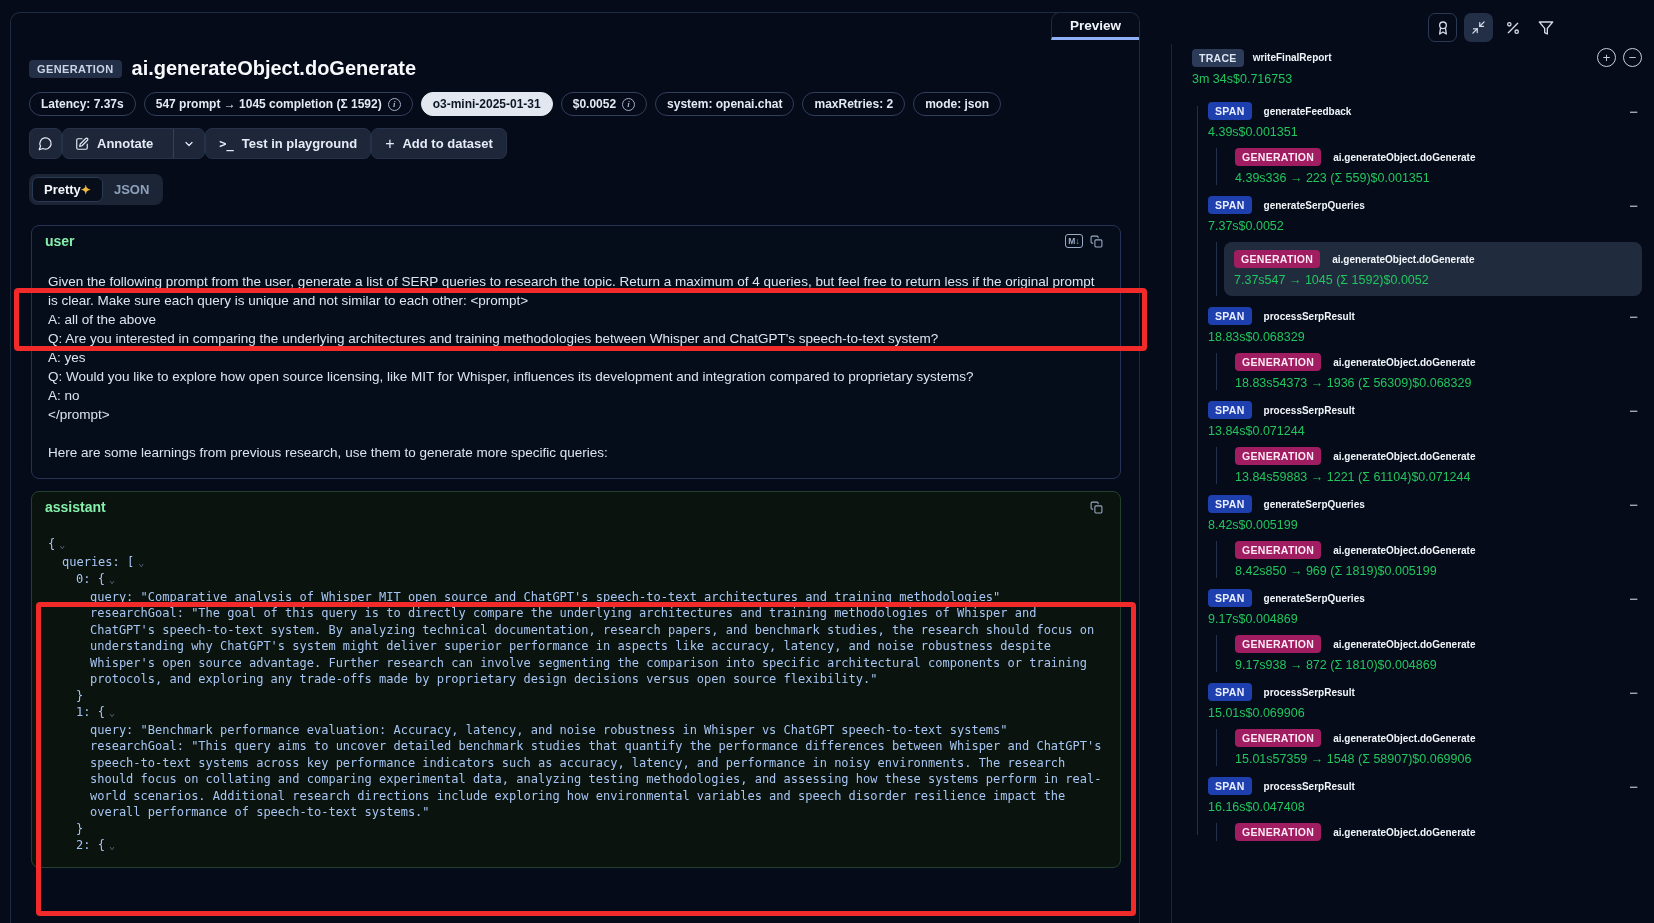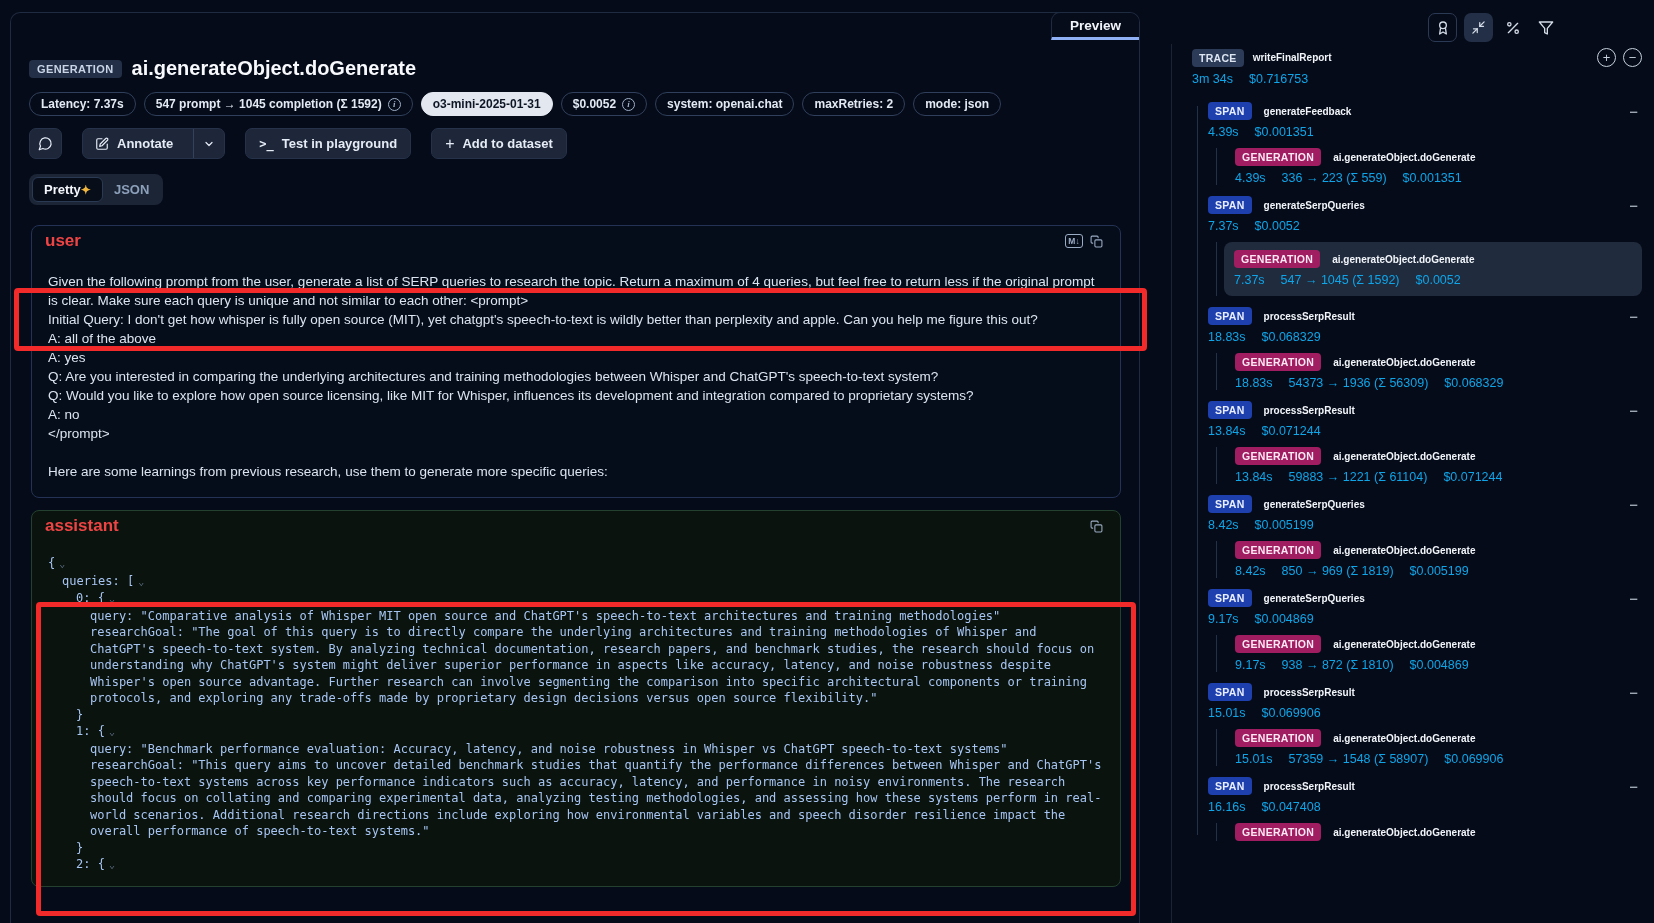--- a/index.html
+++ b/index.html
@@ -41,21 +41,21 @@
     background:transparent; white-space:nowrap;
   }
   .pill.solid { background:#e3e8f0; color:#0e1626; border-color:#e3e8f0; }
   .info-dot {
     width:13px; height:13px; border:1.2px solid #9fb0c8; border-radius:50%;
     display:inline-flex; align-items:center; justify-content:center;
     font-size:9px; font-weight:700; color:#9fb0c8; font-style:italic;
     font-family:"Liberation Serif", serif;
   }
 
-  .action-row { margin-top:12px; display:flex; gap:20px; align-items:center; }
+  .action-row { margin-top:12px; display:flex; gap:0; align-items:center; }
   .btn {
     display:inline-flex; align-items:center; gap:8px; height:31px;
     background:#1d2739; color:#e6ecf6; border:1px solid #26324a; border-radius:7px;
     padding:0 13px; font-size:13px; font-weight:700; cursor:pointer;
   }
   .btn.icon-only { width:33px; justify-content:center; padding:0; }
   .split { padding:0; overflow:hidden; }
   .split .main-part { display:flex; align-items:center; gap:8px; padding:0 12px; height:100%; }
   .split .chev-part { display:flex; align-items:center; padding:0 9px; height:100%; border-left:1px solid #33415c; }
   .term-glyph { font-family:"DejaVu Sans Mono", monospace; font-size:12px; font-weight:700; }
@@ -70,21 +70,21 @@
     display:inline-flex; align-items:center; gap:0;
   }
   .seg.active { background:#070d19; color:#f4f7fb; border:1px solid #2b3a54; }
   .sparkle { color:#f0b73c; font-size:12px; }
 
   
   .io-section { padding:20px 18px 0 20px; }
   .msg-card { border:1px solid #243355; border-radius:8px; background:#060d1a; }
   .msg-card.assistant { border-color:#24412f; background:#0a130d; margin-top:12px; }
   .msg-header { display:flex; align-items:center; height:30px; padding:0 13px; }
-  .msg-role { font-size:17px; font-weight:700; color:#ef4444; }
+  .msg-role { font-size:14px; font-weight:700; color:#86efac; }
   .msg-header .spacer { flex:1; }
   .hicon { display:inline-flex; align-items:center; justify-content:center; width:22px; height:20px; color:#9aabc4; cursor:pointer; }
   .md-chip {
     border:1.3px solid #9aabc4; border-radius:3px; font-size:8.5px; font-weight:700;
     padding:1px 2px; color:#9aabc4; letter-spacing:0;
   }
   .msg-body { padding:16px 16px 16px 16px; font-size:13.5px; line-height:19px; color:#dbe4f0; }
   .uline { min-height:19px; }
   .ufooter { margin-top:19px; }
 
@@ -112,21 +112,21 @@
   .b-trace { background:#2c3b58; color:#dde5f1; }
   .b-span { background:#1e40af; color:#eaefff; }
   .b-gen { background:#a01d62; color:#fde9f3; }
   .ttitle { font-size:10px; font-weight:700; color:#f2f6fb; white-space:nowrap; }
   .circ-btn {
     width:19px; height:19px; border:1.4px solid #c6d0de; border-radius:50%;
     display:inline-flex; align-items:center; justify-content:center;
     color:#c6d0de; font-size:13px; line-height:1; cursor:pointer;
   }
   .trace-header .right { margin-left:auto; display:flex; gap:7px; }
-  .tmetrics { margin-top:5px; font-size:12.5px; color:#0ea5e9; display:flex; gap:16px; white-space:nowrap; }
+  .tmetrics { margin-top:5px; font-size:12.5px; color:#22c55e; display:flex; gap:0; white-space:nowrap; }
 
   .tree { position:relative; margin-top:16px; }
   .tree::before { content:""; position:absolute; left:5px; top:4px; bottom:6px; width:1px; background:#223049; }
   .t-node { position:relative; padding-left:16px; margin-bottom:11px; }
   .trow { display:flex; align-items:center; gap:12px; }
   .collapse-minus { margin-left:auto; color:#c6d0de; font-size:15px; padding-right:4px; cursor:pointer; }
   .children { margin-left:8px; margin-top:9px; border-left:1px solid #223049; padding-left:11px; }
   .t-gen { padding:0 0 0 7px; }
   .t-gen.selected { background:#202b3d; border-radius:8px; padding:8px 10px 9px 10px; margin-left:-4px; }
 </style>
@@ -231,24 +231,23 @@
         <span class="hicon">
           <svg width="13" height="13" viewBox="0 0 24 24" fill="none" stroke="currentColor" stroke-width="2" stroke-linecap="round" stroke-linejoin="round">
               <rect x="9" y="9" width="13" height="13" rx="2"></rect>
               <path d="M5 15H4a2 2 0 0 1-2-2V4a2 2 0 0 1 2-2h9a2 2 0 0 1 2 2v1"></path>
             </svg>
         </span>
       </div>
       <div class="msg-body">
         <div class="uline">Given the following prompt from the user, generate a list of SERP queries to research the topic. Return a maximum of 4 queries, but feel free to return less if the original prompt is clear. Make sure each query is unique and not similar to each other: &lt;prompt&gt;</div>
         <div>
-            <div class="uline">Initial Query: I don't get how whisper is fully open source (MIT), yet chatgpt's speech-to-text is wildly better than perplexity and apple. Can you help me figure this out?</div>
             <div class="uline">A: all of the above</div>
+            <div class="uline">Q: Are you interested in comparing the underlying architectures and training methodologies between Whisper and ChatGPT's speech-to-text system?</div>
             <div class="uline">A: yes</div>
-            <div class="uline">Q: Are you interested in comparing the underlying architectures and training methodologies between Whisper and ChatGPT's speech-to-text system?</div>
             <div class="uline">Q: Would you like to explore how open source licensing, like MIT for Whisper, influences its development and integration compared to proprietary systems?</div>
             <div class="uline">A: no</div>
             <div class="uline">&lt;/prompt&gt;</div>
           </div>
         <div class="uline ufooter">Here are some learnings from previous research, use them to generate more specific queries:</div>
       </div>
     </div>
 
     <div class="msg-card assistant">
       <div class="msg-header">

